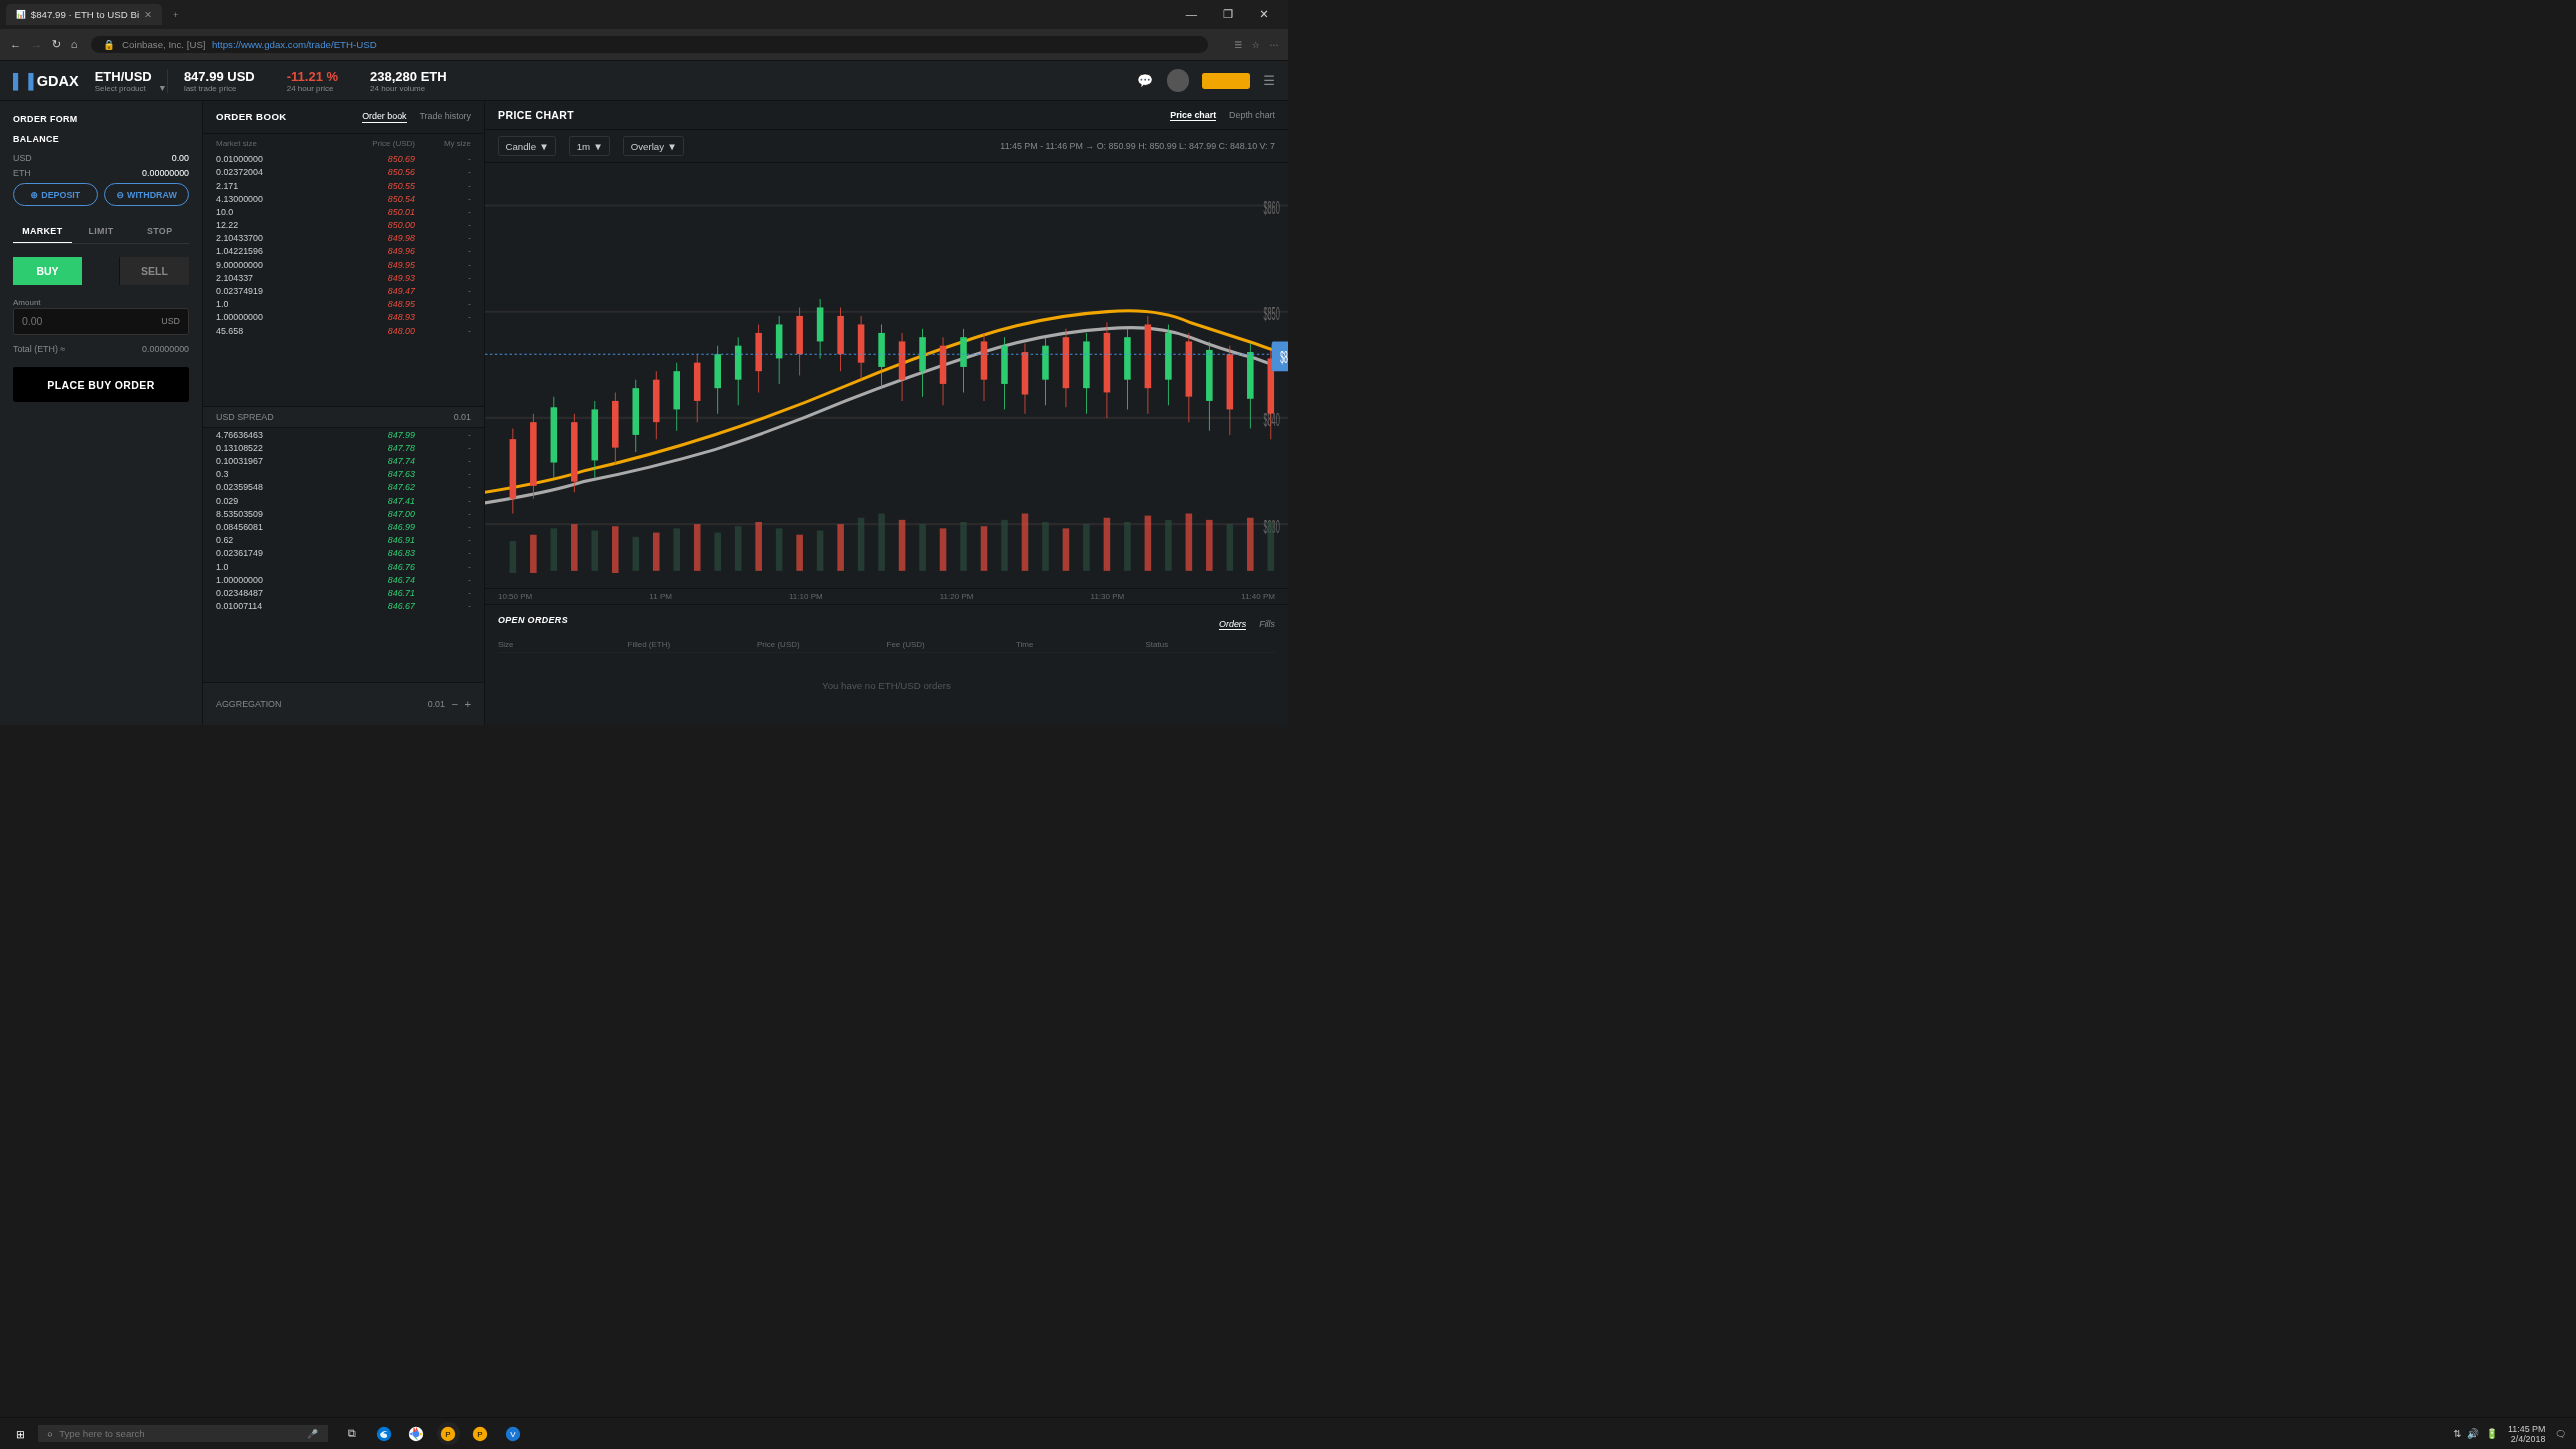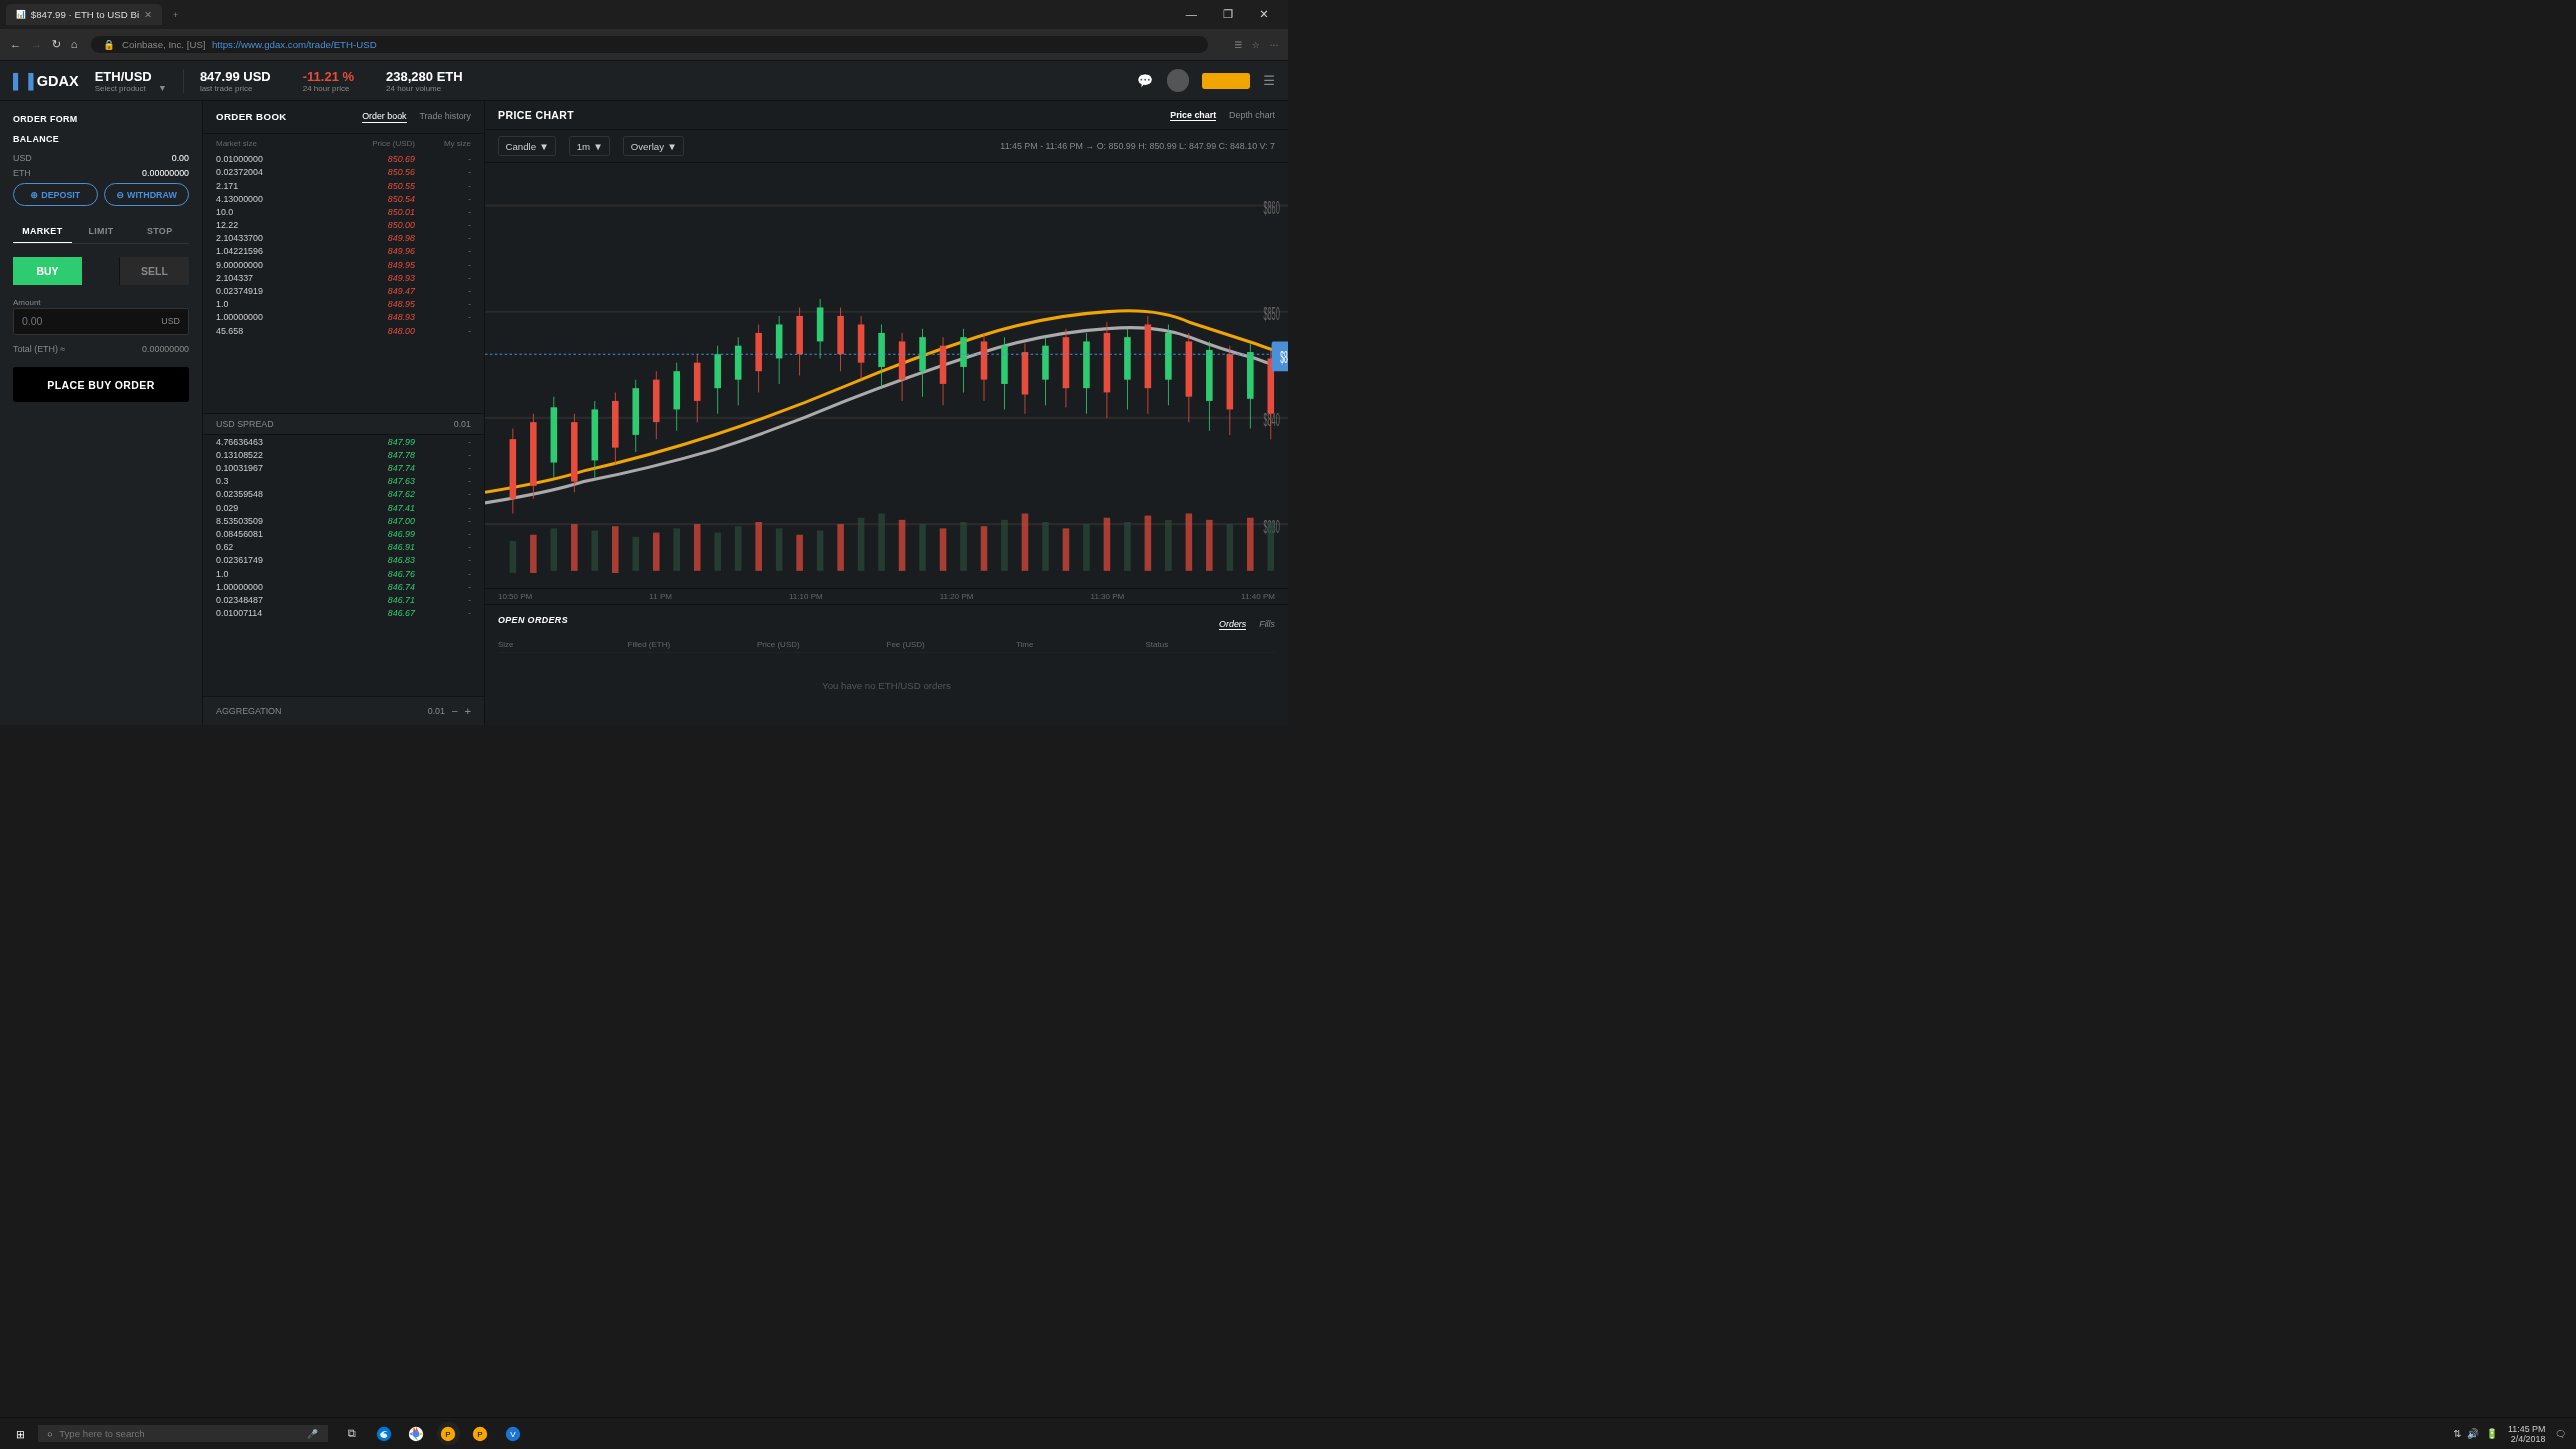--- a/index.html
+++ b/index.html
@@ -22,21 +22,21 @@
     .url-bar { flex: 1; display: flex; align-items: center; background: #1a1a1a; border-radius: 16px; padding: 3.2px 13px; gap: 6.4px; }
     .url-secure { color: #4caf50; font-size: 9.7px; }
     .url-text { color: #4a90d9; font-size: 9.7px; }
     .url-text span { color: #888; }
     .browser-right { display: flex; gap: 9.7px; color: #888; margin-left: 13px; }
 
     
     .app-header { display: flex; align-items: center; height: 40px; background: #1e2124; border-bottom: 0.8px solid #111; padding: 0 13px; gap: 16px; }
     .gdax-logo { font-weight: bold; font-size: 14.5px; color: #fff; display: flex; align-items: center; gap: 3.2px; }
     .gdax-logo-bars { color: #4a90d9; }
-    .product-selector { display: flex; align-items: flex-end; gap: 6.4px; cursor: pointer; border-right: 0.8px solid #333; padding-right: 16px; }
+    .product-selector { display: flex; align-items: flex-end; gap: 6.4px; cursor: pointer; border-right: 0.8px solid #333; padding-right: 0; }
     .product-name { font-size: 13px; font-weight: bold; color: #fff; }
     .product-sub { font-size: 8px; color: #888; }
     .header-stats { display: flex; gap: 32px; }
     .stat-item { display: flex; flex-direction: column; }
     .stat-value { font-size: 13px; font-weight: bold; color: #fff; }
     .stat-value.negative { color: #e74c3c; }
     .stat-label { font-size: 8px; color: #888; }
     .header-right { margin-left: auto; display: flex; align-items: center; gap: 13px; }
     .header-icon { color: #888; cursor: pointer; font-size: 13px; }
     .header-avatar { width: 22.5px; height: 22.5px; background: #555; border-radius: 50%; }
@@ -80,21 +80,21 @@
     .ob-col-headers span:nth-child(2) { width: 81px; text-align: right; }
     .ob-col-headers span:nth-child(3) { width: 56px; text-align: right; }
     .ob-rows { flex: 1; overflow-y: auto; }
     .ob-row { display: flex; align-items: center; padding: 1.6px 13px; font-size: 8.9px; cursor: pointer; }
     .ob-row .size { flex: 1; color: #ccc; }
     .ob-row .price { width: 81px; text-align: right; font-style: italic; }
     .ob-row .price.ask { color: #e74c3c; }
     .ob-row .price.bid { color: #2ecc71; }
     .ob-row .mysize { width: 56px; text-align: right; color: #666; }
     .spread-row { display: flex; justify-content: space-between; padding: 4.8px 13px; background: #1e2124; font-size: 8.9px; color: #888; border-top: 0.8px solid #111; border-bottom: 0.8px solid #111; }
-    .aggregation-row { display: flex; justify-content: space-between; align-items: center; padding: 8px 13px; background: #1e2124; border-top: 0.8px solid #111; font-size: 8.9px; color: #888; }
+    .aggregation-row { display: flex; justify-content: space-between; align-items: center; padding: 15px 13px; background: #1e2124; border-top: 0.8px solid #111; font-size: 8.9px; color: #888; }
     .agg-controls { display: flex; gap: 6.4px; align-items: center; }
     .agg-btn { color: #888; cursor: pointer; font-size: 11.3px; }
 
     
     .price-chart-area { flex: 1; background: #1a1d20; display: flex; flex-direction: column; overflow: hidden; }
     .chart-header { display: flex; align-items: center; padding: 8px 13px; border-bottom: 0.8px solid #111; }
     .chart-title { font-size: 10.5px; font-weight: bold; color: #fff; letter-spacing: 0.4px; }
     .chart-tabs { margin-left: auto; display: flex; gap: 13px; }
     .chart-tab { color: #888; font-size: 8.9px; cursor: pointer; }
     .chart-tab.active { color: #fff; font-weight: bold; border-bottom: 0.8px solid #fff; }

